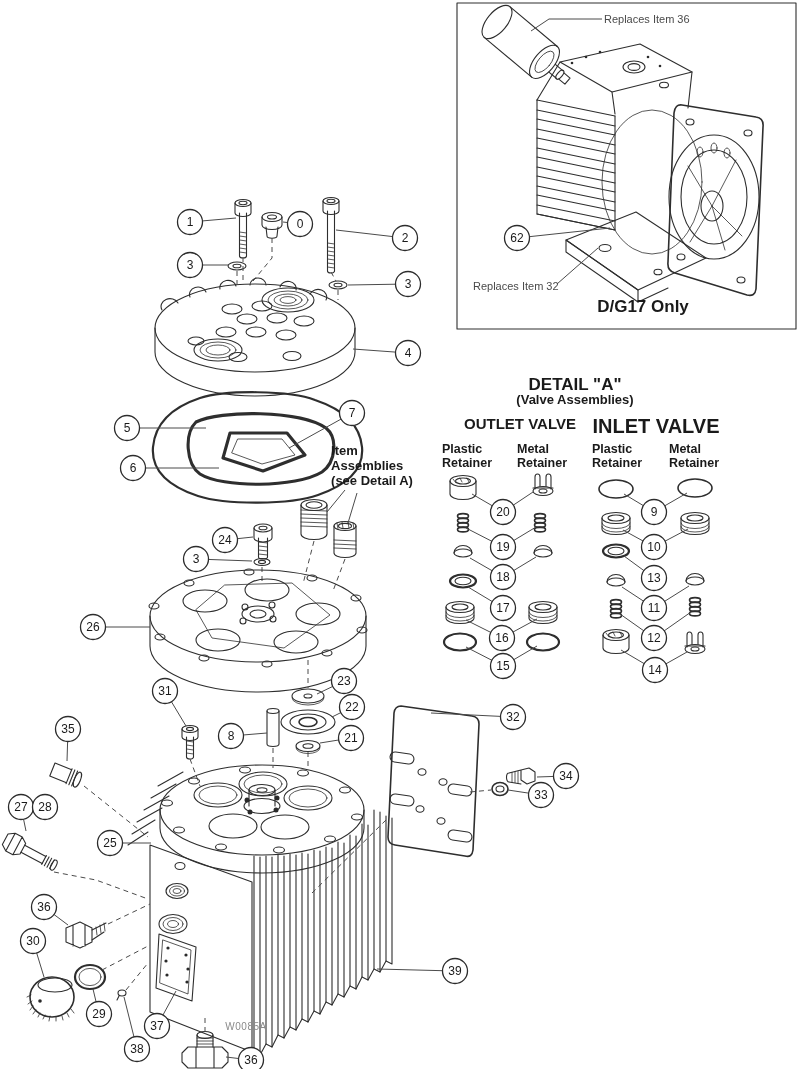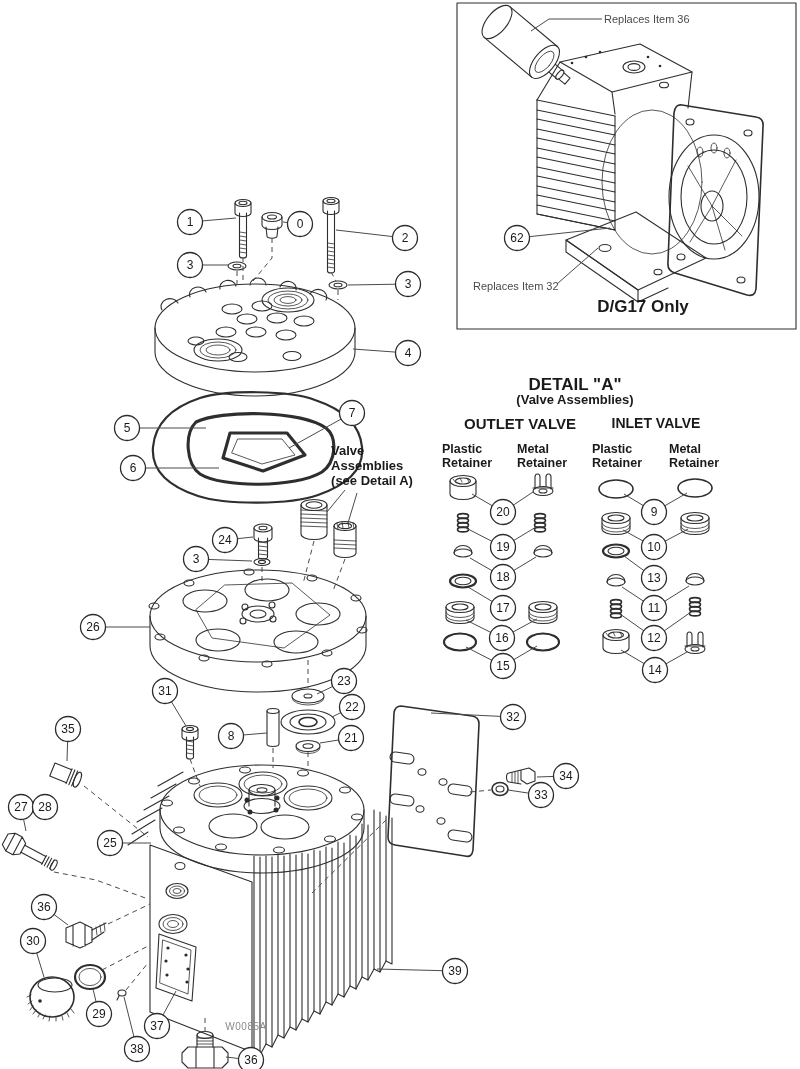--- a/index.html
+++ b/index.html
@@ -687,29 +687,29 @@
       </g>
 </svg>
 
 <div class="lbl gray" style="left:604px;top:13px;font-size:11px;text-align:right">Replaces Item 36</div>
 <div class="lbl gray" style="left:473px;top:280px;font-size:11px;text-align:right">Replaces Item 32</div>
 <div class="lbl b ctr" style="left:643px;top:297px;font-size:17px">D/G17 Only</div>
 
 <div class="lbl b ctr" style="left:575px;top:375px;font-size:17px">DETAIL "A"</div>
 <div class="lbl b ctr" style="left:575px;top:393px;font-size:13px">(Valve Assemblies)</div>
 <div class="lbl b ctr" style="left:520px;top:415px;font-size:15px">OUTLET VALVE</div>
-<div class="lbl b ctr" style="left:656px;top:415px;font-size:14px">INLET VALVE</div>
+<div class="lbl b ctr" style="left:656px;top:415px;font-size:20px">INLET VALVE</div>
 <div class="lbl b ctr" style="left:467px;top:442px;font-size:12.5px">Plastic
 Retainer</div>
 <div class="lbl b ctr" style="left:542px;top:442px;font-size:12.5px">Metal
 Retainer</div>
 <div class="lbl b ctr" style="left:617px;top:442px;font-size:12.5px">Plastic
 Retainer</div>
 <div class="lbl b ctr" style="left:694px;top:442px;font-size:12.5px">Metal
 Retainer</div>
 
-<div class="lbl b ctr" style="left:372px;top:444px;font-size:13px">Valve
+<div class="lbl b ctr" style="left:372px;top:444px;font-size:13px">Item
 Assemblies
 (see Detail A)</div>
 
 <div class="lbl ctr" style="left:246px;top:1021px;font-size:10px;color:#8a8a8a;letter-spacing:.5px">W0085A</div>
 
 </div>
 
 </body></html>

